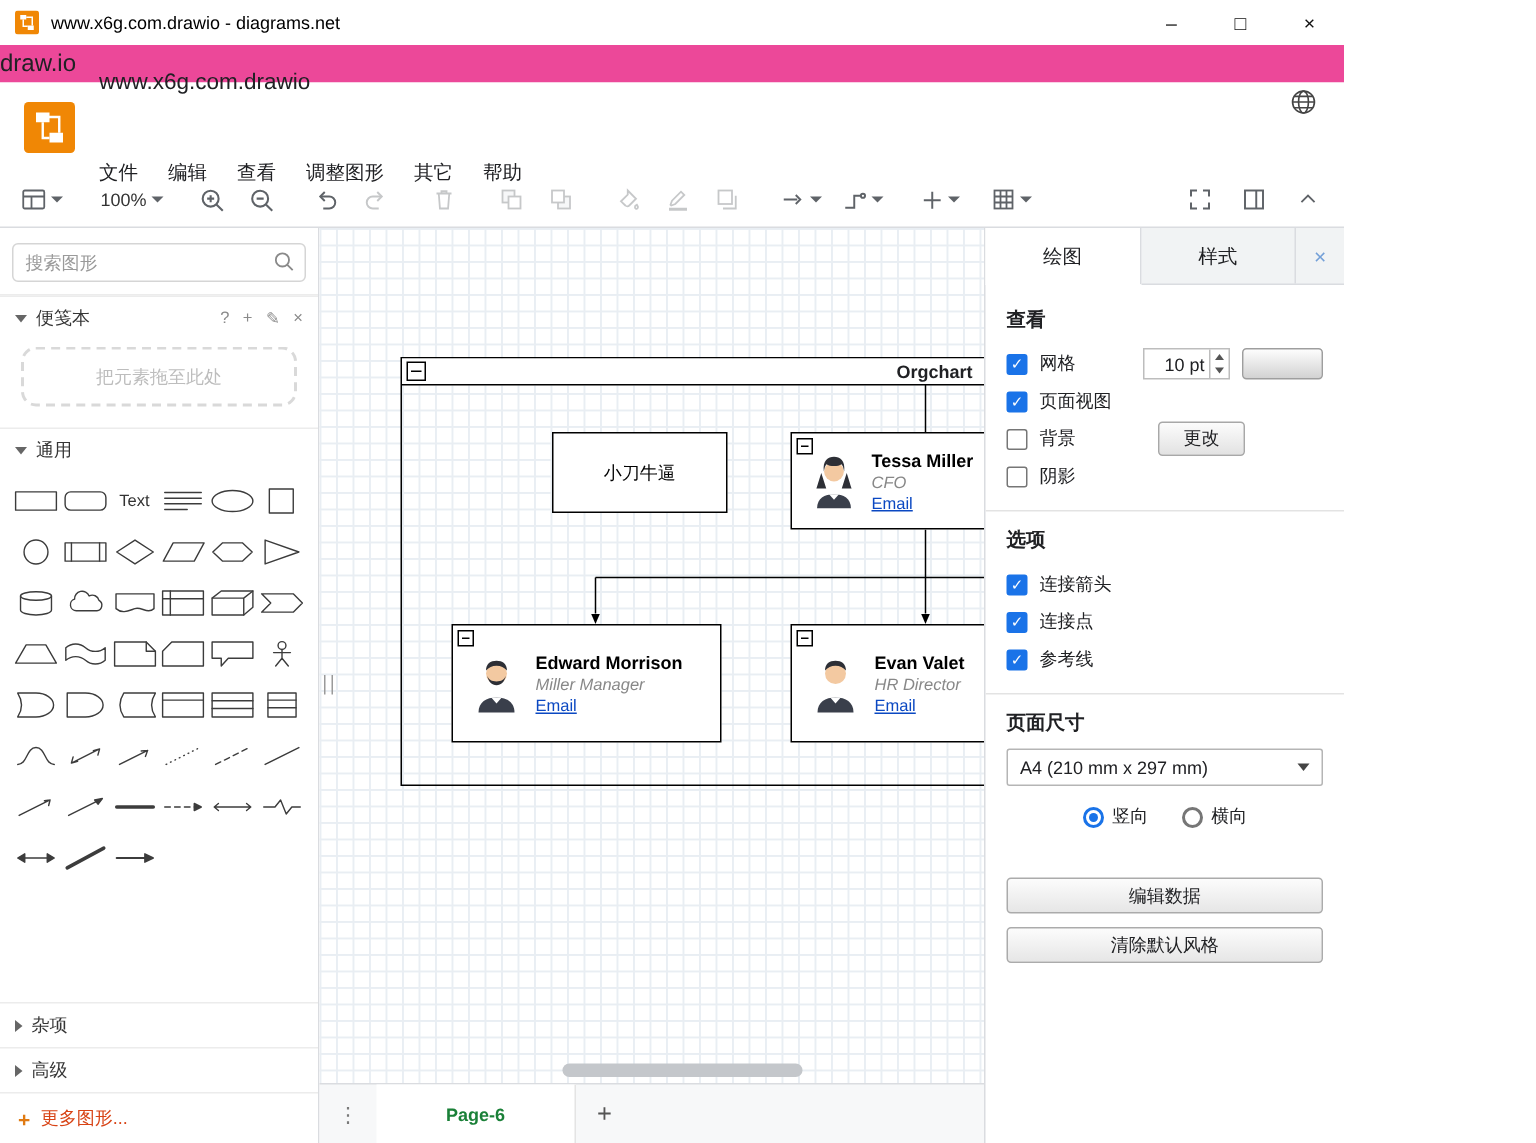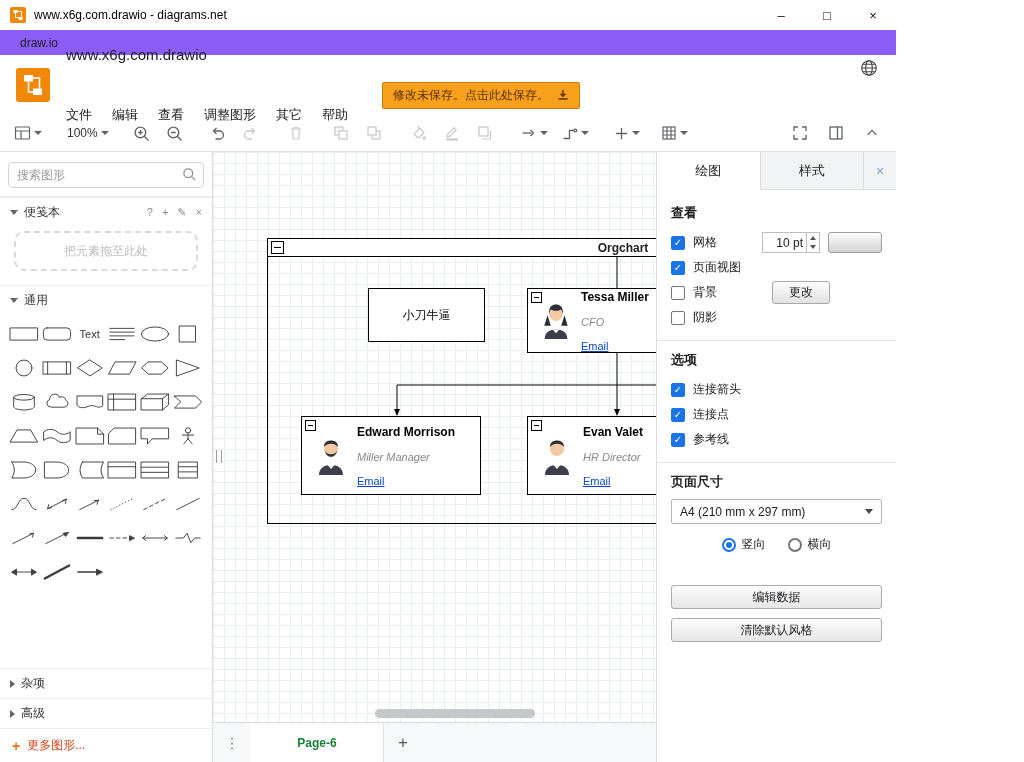--- a/index.html
+++ b/index.html
@@ -6,21 +6,21 @@
   html,body{width:1024px;height:762px;}
   body{font-family:"Liberation Sans",sans-serif;background:#fff;color:#202124;overflow:hidden;}
   .app{position:relative;width:896px;height:762px;background:#fff;}
 
   
   .titlebar{height:30px;display:flex;align-items:center;padding-left:10px;font-size:12px;background:#fff;}
   .titlebar-title{margin-left:8px;color:#000;}
   .win-controls{margin-left:auto;display:flex;height:30px;}
   .win-btn{width:46px;display:flex;align-items:center;justify-content:center;font-size:13px;color:#111;cursor:default;}
 
-  .menubar-row{height:25px;display:flex;align-items:center;padding-left:20px;font-size:12px;color:#202124;background:#8b5cf6;}
+  .menubar-row{height:25px;display:flex;align-items:center;padding-left:0;font-size:16px;color:#202124;background:#ec4899;}
 
   
   .header{height:60px;display:flex;align-items:center;padding-left:16px;position:relative;background:#fff;}
   .logo{width:34px;height:34px;flex:0 0 auto;}
   .header-main{margin-left:16px;display:flex;flex-direction:column;gap:3px;}
   .doc-title{font-size:15px;color:#202124;}
   .menu-row{display:flex;align-items:center;gap:20px;font-size:13px;}
   .menu-item{cursor:default;margin-top:40px;}
   .save-banner{margin-left:14px;display:flex;align-items:center;gap:8px;background:#f7a01b;border:1px solid #c87d0a;color:#5a3000;font-size:12px;padding:4px 10px;border-radius:2px;}
   .globe{position:absolute;top:4px;right:18px;width:18px;height:18px;}
@@ -64,21 +64,21 @@
     background-image:linear-gradient(to right,#e9eef3 1px,transparent 1px),linear-gradient(to bottom,#e9eef3 1px,transparent 1px);
     background-size:11px 11px;}
   .org-frame{position:absolute;left:54px;top:86px;width:712px;height:286px;border:1px solid #000;}
   .org-frame-titlebar{height:18px;border-bottom:1px solid #000;background:#fff;display:flex;align-items:center;justify-content:center;font-size:12px;font-weight:bold;position:relative;}
   .collapse-box{position:absolute;left:3px;top:2px;width:13px;height:13px;border:1px solid #000;background:#fff;display:flex;align-items:center;justify-content:center;}
   .collapse-box::after{content:"";width:7px;border-top:1px solid #000;display:block;}
   .card{position:absolute;background:#fff;border:1px solid #000;}
   .card-minus{position:absolute;left:3px;top:3px;width:11px;height:11px;border:1px solid #000;background:#fff;display:flex;align-items:center;justify-content:center;}
   .card-minus::after{content:"";width:5px;border-top:1px solid #000;display:block;}
   .card-inner{display:flex;align-items:center;height:100%;padding-left:12px;gap:9px;}
-  .card-text{display:flex;flex-direction:column;gap:12px;}
+  .card-text{display:flex;flex-direction:column;gap:2px;}
   .person-name{font-size:12px;font-weight:bold;color:#000;}
   .person-role{font-size:11px;font-style:italic;color:#888;}
   .person-email{font-size:11px;color:#0b48c2;text-decoration:underline;}
   .plain-card{display:flex;align-items:center;justify-content:center;font-size:12px;color:#000;}
   .connectors{position:absolute;left:0;top:0;pointer-events:none;}
   .v-scroll{position:absolute;left:553px;top:138px;width:9px;height:116px;border-radius:5px;background:#c4c7cb;}
   .h-scroll{position:absolute;left:162px;top:557px;width:160px;height:9px;border-radius:5px;background:#c4c7cb;}
   .sidebar-handle{position:absolute;left:3px;top:298px;width:6px;height:13px;border-left:1px solid #9a9a9a;border-right:1px solid #9a9a9a;}
 
   
@@ -152,26 +152,20 @@
       </svg>
     <div class="header-main">
       <div class="doc-title">www.x6g.com.drawio</div>
       <div class="menu-row">
         <span class="menu-item">文件</span>
         <span class="menu-item">编辑</span>
         <span class="menu-item">查看</span>
         <span class="menu-item">调整图形</span>
         <span class="menu-item">其它</span>
         <span class="menu-item">帮助</span>
-        <div class="save-banner">
-          <span>修改未保存。点击此处保存。</span>
-          <svg width="12" height="12" viewBox="0 0 12 12">
-              <path d="M6 1v6M3.5 4.8 6 7.3l2.5-2.5M1.5 10h9" stroke="#5a3000" stroke-width="1.4" fill="none"></path>
-            </svg>
-        </div>
       </div>
     </div>
     <svg class="globe" viewBox="0 0 18 18" fill="none" stroke="#444" stroke-width="1.1">
         <circle cx="9" cy="9" r="7.3"></circle>
         <ellipse cx="9" cy="9" rx="3.3" ry="7.3"></ellipse>
         <path d="M1.7 9h14.6M2.8 5.2h12.4M2.8 12.8h12.4"></path>
       </svg>
   </div>
 
   <div class="toolbar">

